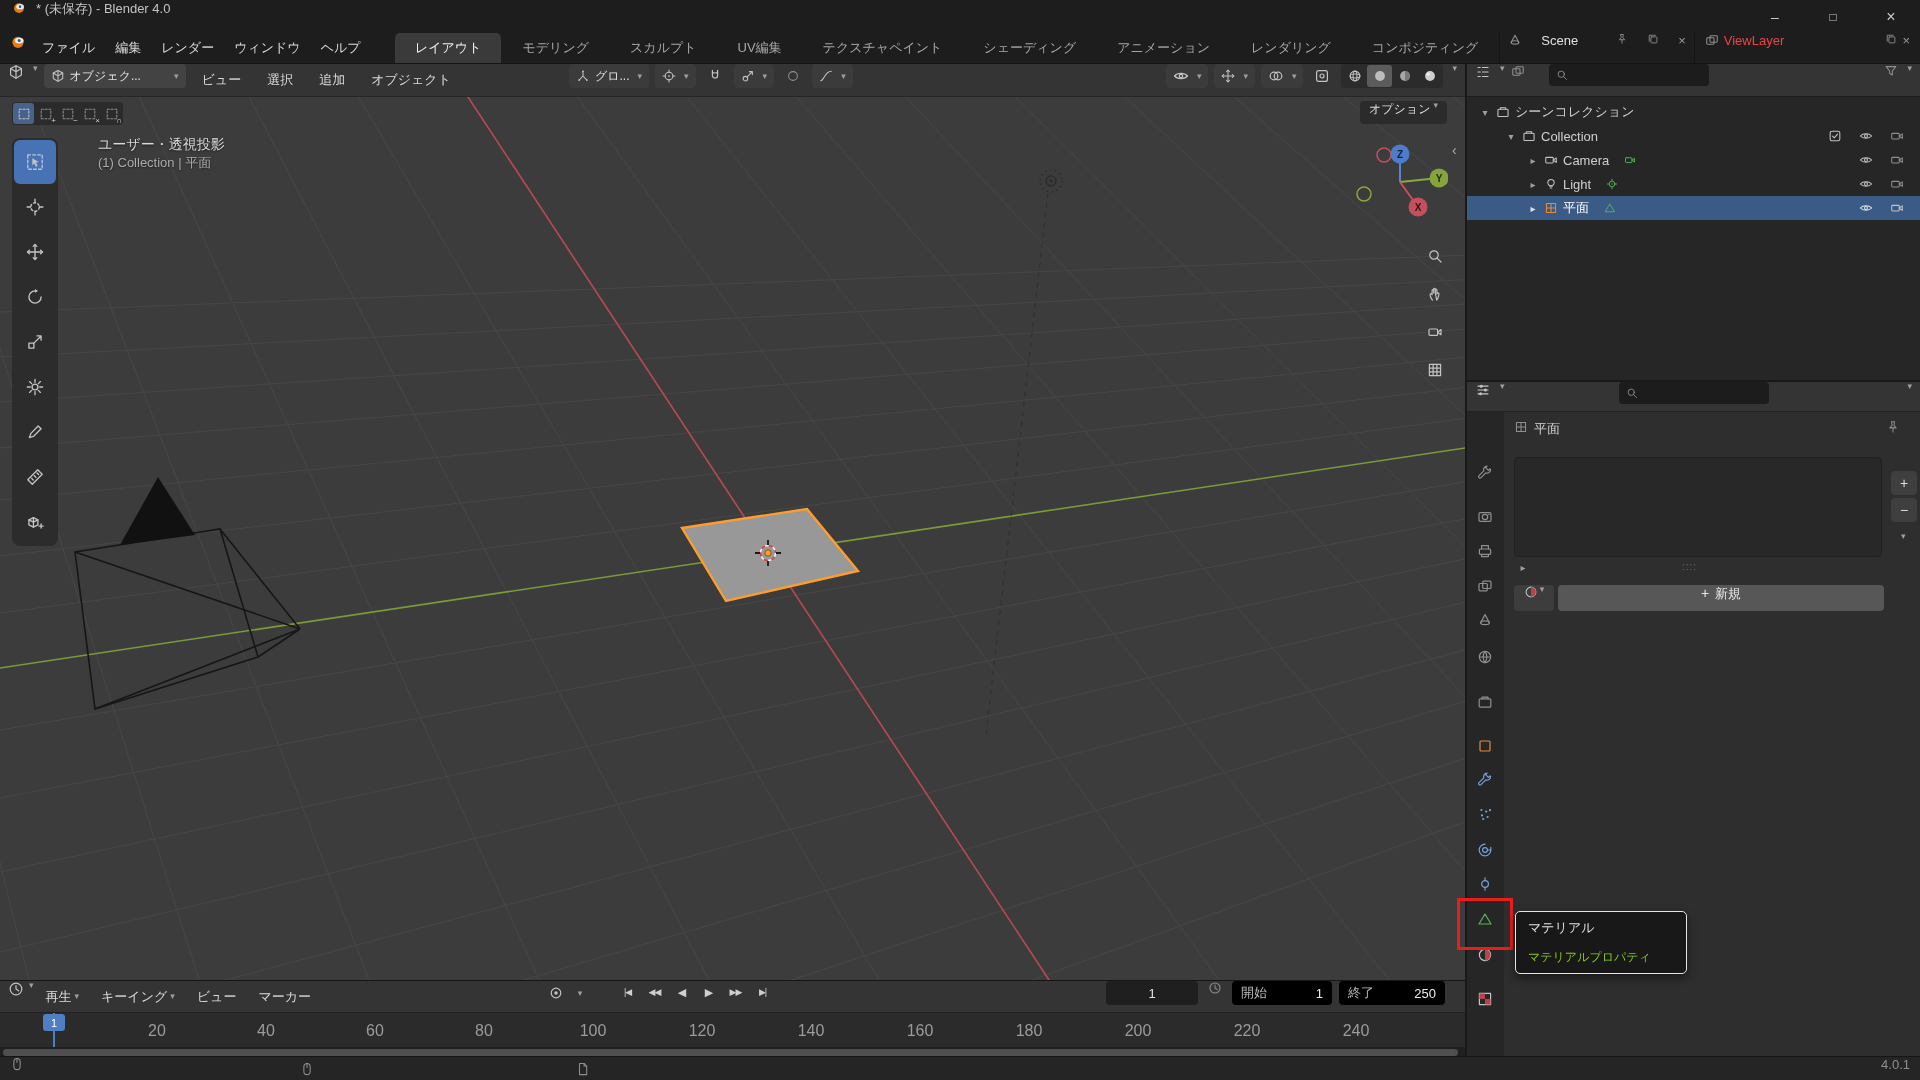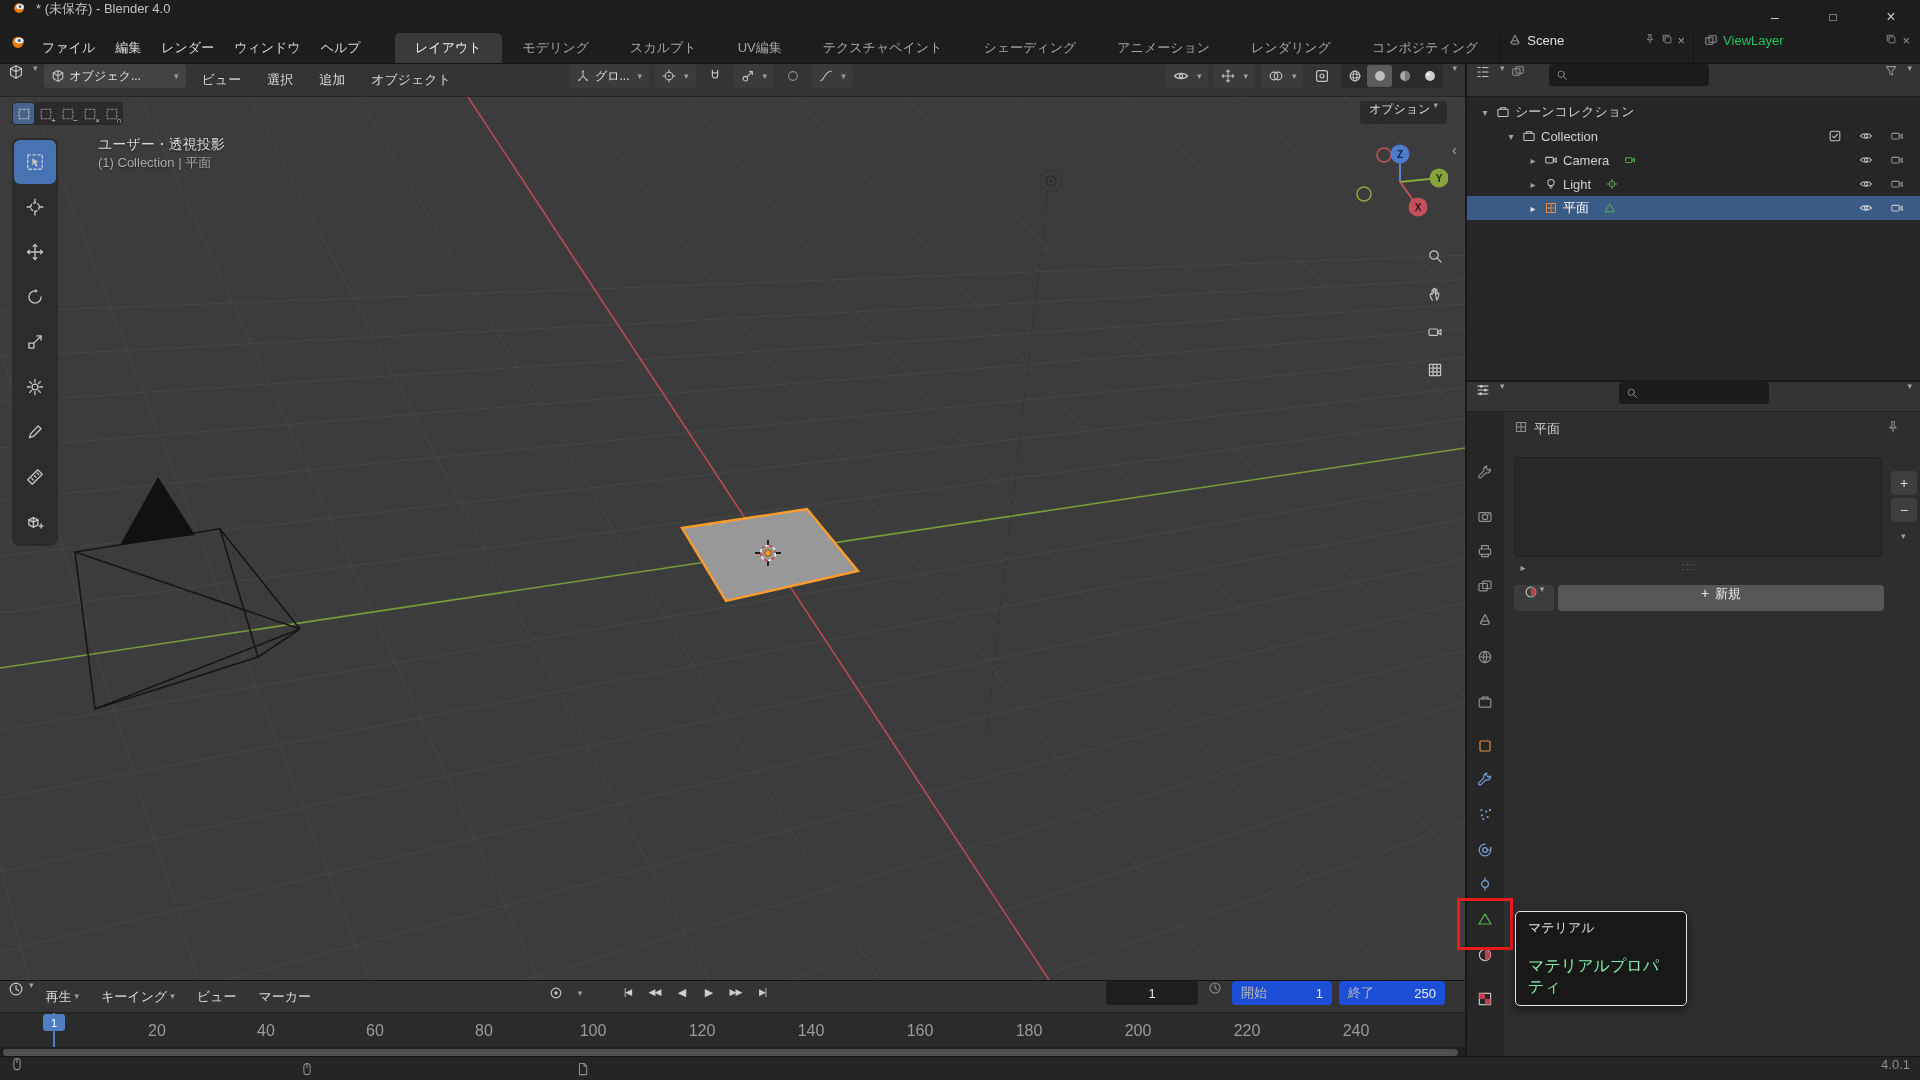--- a/index.html
+++ b/index.html
@@ -30,21 +30,21 @@
 .tool.active{background:#4772b3}
 .selmode{width:21px;height:21px;display:flex;align-items:center;justify-content:center;border-radius:3px;position:relative}
 .selmode.active{background:#47638c}
 .selmode .mark{position:absolute;right:0;bottom:-1px;font-size:8px;color:#d5d5d5}
 .orow{height:24px;display:flex;align-items:center;padding-right:10px;gap:5px;white-space:nowrap}
 .orow .lbl{color:#cfcfcf}
 .orow.sel{background:#3b5b87}
 .orow.sel .lbl{color:#fff}
 .slot{width:26px;display:flex;justify-content:center;flex:none}
 .ptab{position:absolute;left:3px;width:30px;height:30px;display:flex;align-items:center;justify-content:center;border-radius:4px 0 0 4px}
-.field{background:#1d4ed8;border-radius:4px;height:24px;display:flex;align-items:center;padding:0 9px;color:#ededed;white-space:nowrap}
+.field{background:#000000;border-radius:4px;height:24px;display:flex;align-items:center;padding:0 9px;color:#ededed;white-space:nowrap}
 .framefield{background:#1f1f1f;border-radius:4px;height:24px;display:flex;align-items:center;justify-content:center;color:#e0e0e0}
 .pbtn{width:25px;height:22px;display:flex;align-items:center;justify-content:center;color:#cfcfcf;font-size:9px;letter-spacing:-1px;border-radius:3px}
 .sq{width:26px;height:24px;background:#3f3f3f;border-radius:4px;display:flex;align-items:center;justify-content:center;color:#ddd;font-size:14px}
 .tick{position:absolute;transform:translateX(-50%);font-size:16px;color:#9b9b9b;top:9px}
 </style>
 </head>
 <body>
 
 <div class="abs" id="root" style="left:0;top:0;width:1920px;height:1080px">
 
@@ -88,21 +88,21 @@
       <span class="tab">モデリング</span>
       <span class="tab">スカルプト</span>
       <span class="tab">UV編集</span>
       <span class="tab">テクスチャペイント</span>
       <span class="tab">シェーディング</span>
       <span class="tab">アニメーション</span>
       <span class="tab">レンダリング</span>
       <span class="tab">コンポジティング</span>
     </div>
     <div class="grow"></div>
-    <div class="row" style="width:205px;gap:5px;padding:0 8px;height:100%;border-left:1px solid #141414">
+    <div class="row" style="width:205px;gap:19px;padding:0 8px;height:100%;border-left:1px solid #141414">
       <i data-icon="scene" class="s14 dim">
           <svg viewBox="0 0 16 16">
             <path d="M8 2.6l4.4 8.2M8 2.6L3.6 10.8"></path>
             <ellipse cx="8" cy="10.8" rx="4.4" ry="1.9"></ellipse>
           </svg>
         </i>
       <span style="color:#e0e0e0">Scene</span>
       <div class="grow"></div>
       <i data-icon="pin" class="s12 dim">
           <svg viewBox="0 0 16 16">
@@ -118,21 +118,21 @@
         </i>
       <span style="color:#9a9a9a;font-size:13px">×</span>
     </div>
     <div class="row" style="width:240px;gap:5px;padding:0 10px;height:100%;border-left:1px solid #141414">
       <i data-icon="photos" class="s14 dim">
           <svg viewBox="0 0 16 16">
             <rect x="2" y="5.5" width="8.3" height="7.3" rx="1"></rect>
             <rect x="5.7" y="3.2" width="8.3" height="7.3" rx="1"></rect>
           </svg>
         </i>
-      <span style="color:#22c55e">ViewLayer</span>
+      <span style="color:#ef4444">ViewLayer</span>
       <div class="grow"></div>
       <i data-icon="copy" class="s12 dim">
           <svg viewBox="0 0 16 16">
             <rect x="5.2" y="5.2" width="8" height="8" rx="1"></rect>
             <path d="M3 11V3h8"></path>
           </svg>
         </i>
       <span style="color:#9a9a9a;font-size:13px">×</span>
     </div>
   </div>
@@ -998,16 +998,16 @@
           <path d="M9.2 1.6v3h3"></path>
         </svg>
       </i>
     <div class="grow"></div>
     <span style="color:#8f8f8f">4.0.1</span>
   </div>
 
   <div class="abs" style="left:1457px;top:898px;width:56px;height:52px;border:3px solid #ea1c1c;z-index:50"></div>
   <div class="abs" style="left:1515px;top:911px;width:172px;background:#181818;border:1px solid #e5e5e5;border-radius:5px;padding:7px 12px;z-index:51;box-shadow:0 4px 10px rgba(0,0,0,.5)">
     <div style="color:#e0e0e0;font-size:13px">マテリアル</div>
-    <div style="color:#86efac;font-size:16px;margin-top:19px">マテリアルプロパティ</div>
+    <div style="color:#84cc16;font-size:12px;margin-top:12px">マテリアルプロパティ</div>
   </div>
 
 </div>
 
 </body></html>

